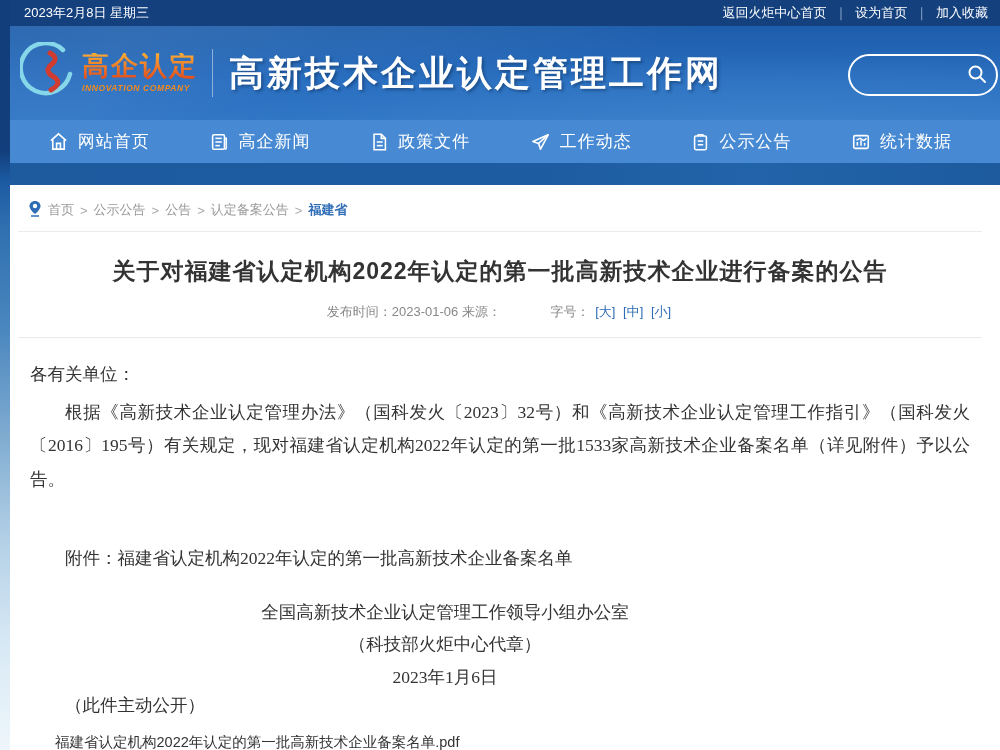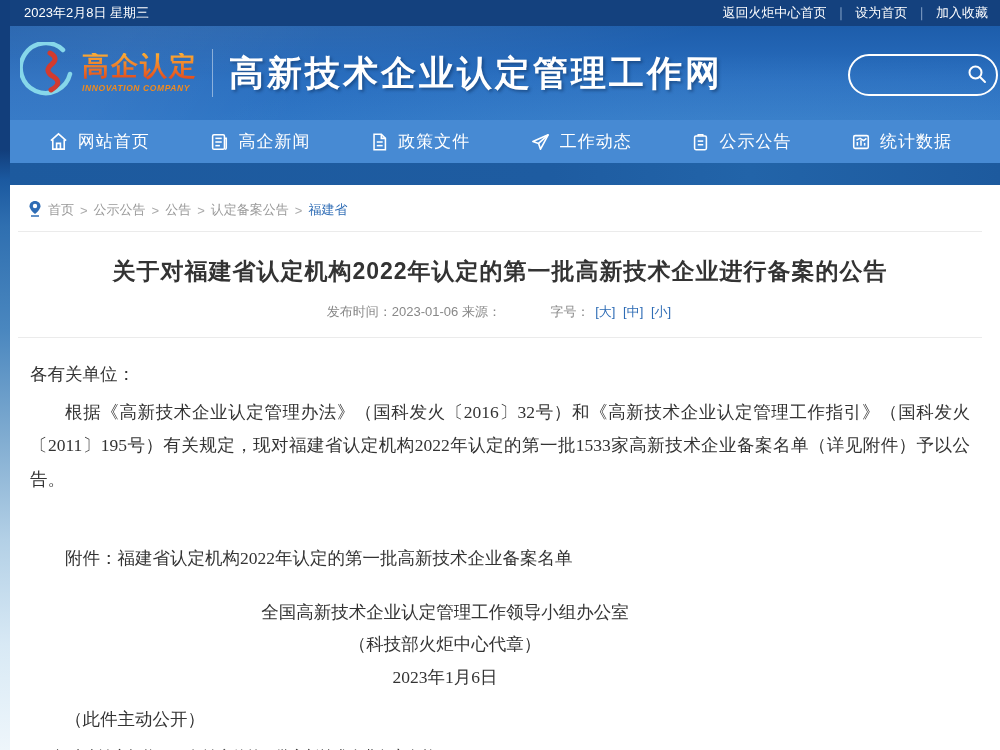--- a/index.html
+++ b/index.html
@@ -64,41 +64,41 @@
   .nav-item svg{display:block;}
   .substrip{height:22px;background:#1d5a9e;
     background:linear-gradient(90deg,#1d5a9e 0%,#1e5ca1 55%,#2264a9 75%,#1d5a9e 100%);}
   
   .content{position:relative;background:#fff;}
   .breadcrumb{
     display:flex;align-items:center;gap:6px;padding:15px 0 11px 28px;
     font-size:13px;color:#999;
   }
   .breadcrumb a{color:#999;text-decoration:none;cursor:pointer;}
-  .breadcrumb a.current{color:#2e6cb5;font-weight:normal;}
+  .breadcrumb a.current{color:#2e6cb5;font-weight:bold;}
   .crumb-sep{color:#aaa;}
   .hr{border:none;border-top:1px solid #ebebeb;margin:0 18px;height:0;}
   .article-title{
     text-align:center;font-size:23px;font-weight:bold;color:#333;
     margin:24px 40px 16px;letter-spacing:1px;
   }
   .meta{
     text-align:center;font-size:13px;color:#888;margin:0 0 16px 0;white-space:nowrap;
   }
   .meta .gap{display:inline-block;width:46px;}
   .meta a.size-link{color:#2e6cb5;text-decoration:none;margin:0 2px;cursor:pointer;}
   .article-body{
     font-family:"Liberation Serif","DejaVu Serif",serif;
     font-size:17.5px;color:#333;margin:0 30px;
   }
   .salutation{margin-top:24px;}
   .para{text-indent:2em;line-height:1.9;text-align:justify;margin-top:10px;}
   .attach-line{text-indent:2em;margin-top:50px;}
   .sig-block{width:830px;text-align:center;margin-top:26px;line-height:1.85;}
-  .disclosure{margin-top:14px;text-indent:2em;}
+  .disclosure{text-indent:2em;}
   .pdf-link{
     display:inline-block;font-family:"Liberation Sans",sans-serif;
     font-size:14.5px;color:#333;text-decoration:none;cursor:pointer;
     margin:16px 0 0 25px;
   }
 </style>
 </head>
 <body>
 
 <div class="left-stripe"></div>
@@ -239,21 +239,21 @@
     <span>字号：</span>
     <a class="size-link">[大]</a>
     <a class="size-link">[中]</a>
     <a class="size-link">[小]</a>
   </div>
 
   <hr class="hr">
 
   <div class="article-body">
     <div class="salutation">各有关单位：</div>
-    <div class="para">根据《高新技术企业认定管理办法》（国科发火〔2016〕32号）和《高新技术企业认定管理工作指引》（国科发火〔2011〕195号）有关规定，现对福建省认定机构2022年认定的第一批1533家高新技术企业备案名单（详见附件）予以公告。</div>
+    <div class="para">根据《高新技术企业认定管理办法》（国科发火〔2023〕32号）和《高新技术企业认定管理工作指引》（国科发火〔2016〕195号）有关规定，现对福建省认定机构2022年认定的第一批1533家高新技术企业备案名单（详见附件）予以公告。</div>
     <div class="attach-line">附件：福建省认定机构2022年认定的第一批高新技术企业备案名单</div>
     <div class="sig-block">
       <div>全国高新技术企业认定管理工作领导小组办公室</div>
       <div>（科技部火炬中心代章）</div>
       <div>2023年1月6日</div>
     </div>
     <div class="disclosure">（此件主动公开）</div>
     <a class="pdf-link">福建省认定机构2022年认定的第一批高新技术企业备案名单.pdf</a>
   </div>
 

